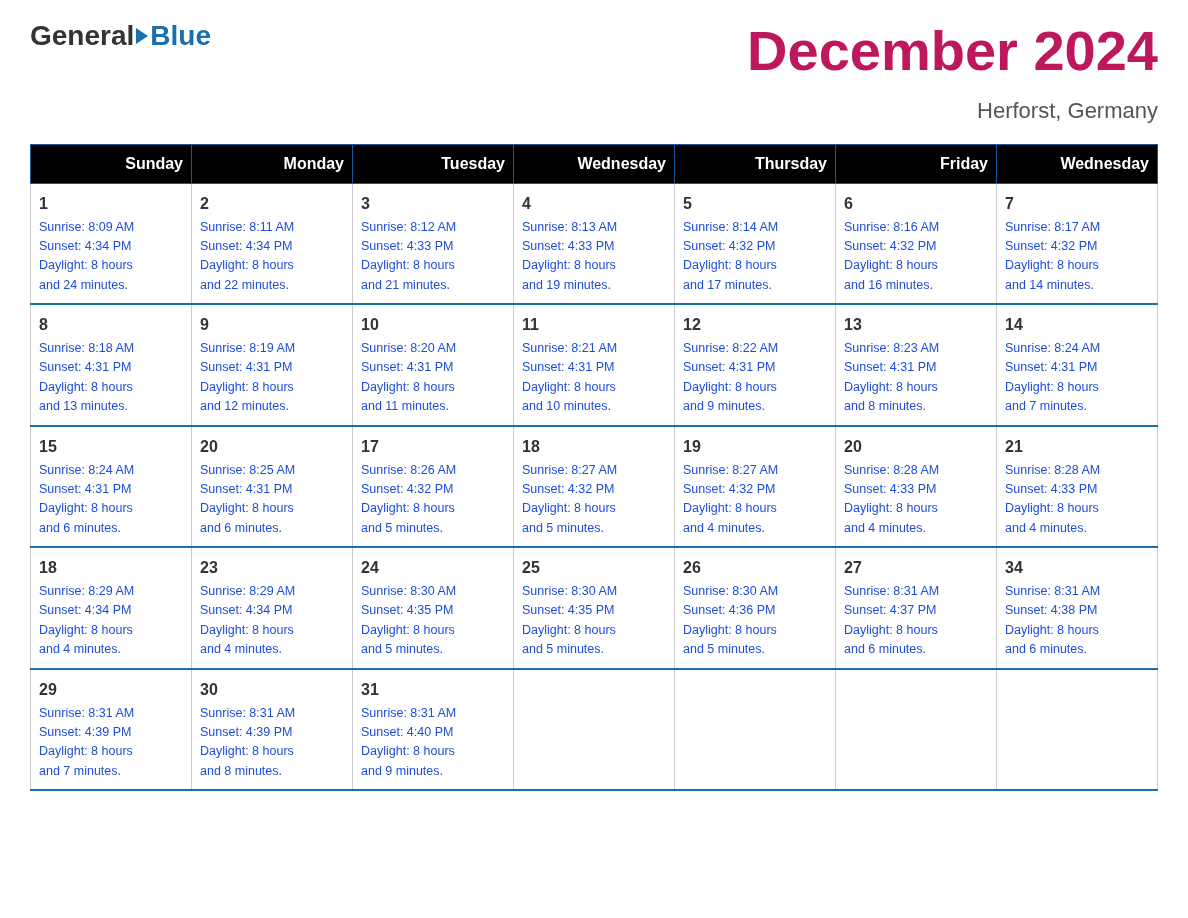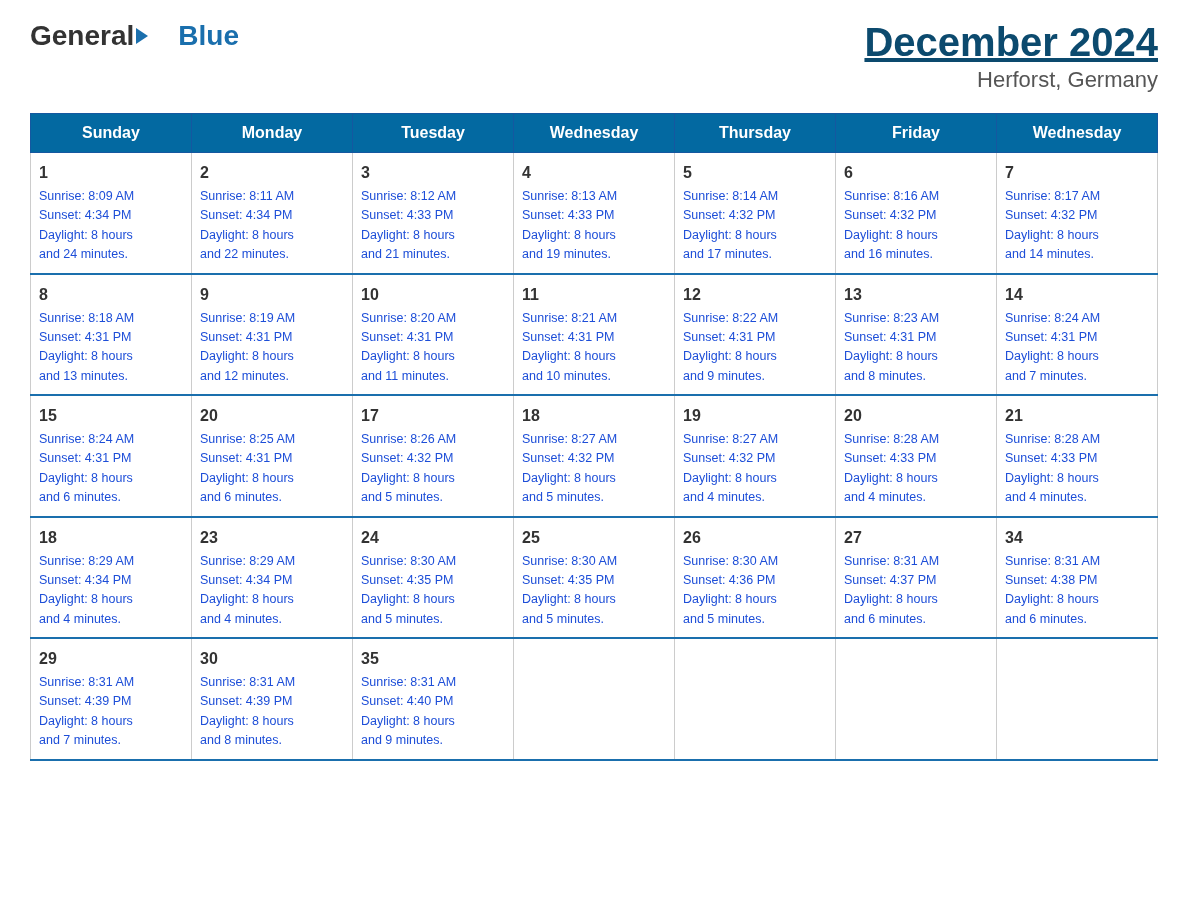--- a/index.html
+++ b/index.html
@@ -45,54 +45,52 @@
       border-left: 12px solid #1a6fad;
       border-top: 8px solid transparent;
       border-bottom: 8px solid transparent;
       margin: 0 2px;
       vertical-align: middle;
     }
 
     .logo-blue {
       color: #1a6fad;
       font-weight: bold;
-      margin-left: 28px;
     }
 
     .title-area {
       text-align: right;
     }
 
     .page-title {
-      font-size: 40px;
-      font-weight: bold;
-      color: #0c4a6e;
+      font-size: 56px;
+      font-weight: bold;
+      color: #be185d;
       line-height: 1.1;
-      text-decoration: underline;
     }
 
     .subtitle {
       font-size: 22px;
       color: #555;
-      margin-top: 3px;
+      margin-top: 16px;
     }
 
     .calendar-table {
       width: 100%;
       border-collapse: collapse;
       table-layout: fixed;
     }
 
     .calendar-table thead th {
-      background-color: #0369a1;
+      background-color: #000000;
       color: #fff;
       font-size: 16px;
       font-weight: bold;
       padding: 10px 8px;
-      text-align: center;
+      text-align: right;
       border: 1px solid #1558a0;
     }
 
     .calendar-table tbody tr {
       border-bottom: 2px solid #1a6fad;
     }
 
     .calendar-table tbody td {
       vertical-align: top;
       padding: 8px;
@@ -282,21 +280,21 @@
       <tr class="last-row">
         <td>
           <span class="day-number">29</span>
           <div class="day-info">Sunrise: 8:31 AM<br>Sunset: 4:39 PM<br>Daylight: 8 hours<br>and 7 minutes.</div>
         </td>
         <td>
           <span class="day-number">30</span>
           <div class="day-info">Sunrise: 8:31 AM<br>Sunset: 4:39 PM<br>Daylight: 8 hours<br>and 8 minutes.</div>
         </td>
         <td>
-          <span class="day-number">35</span>
+          <span class="day-number">31</span>
           <div class="day-info">Sunrise: 8:31 AM<br>Sunset: 4:40 PM<br>Daylight: 8 hours<br>and 9 minutes.</div>
         </td>
         <td class="empty-cell"></td>
         <td class="empty-cell"></td>
         <td class="empty-cell"></td>
         <td class="empty-cell"></td>
       </tr>
     </tbody>
 </table>
 

